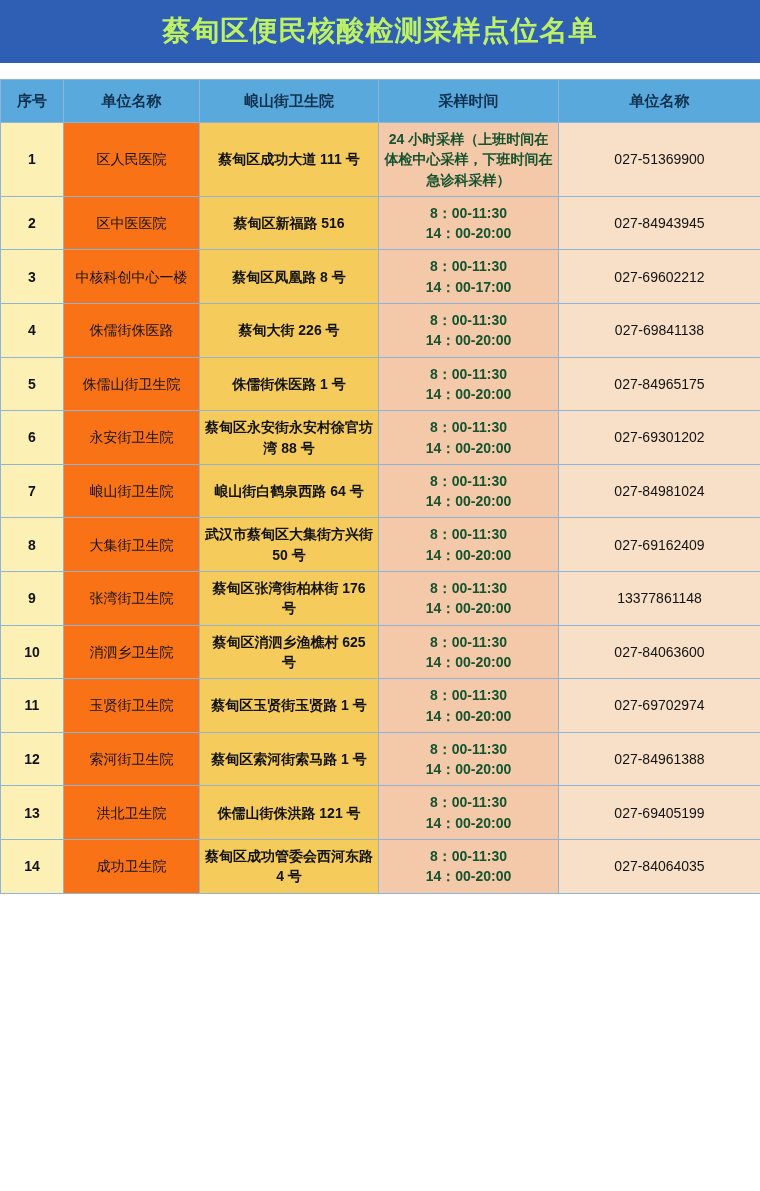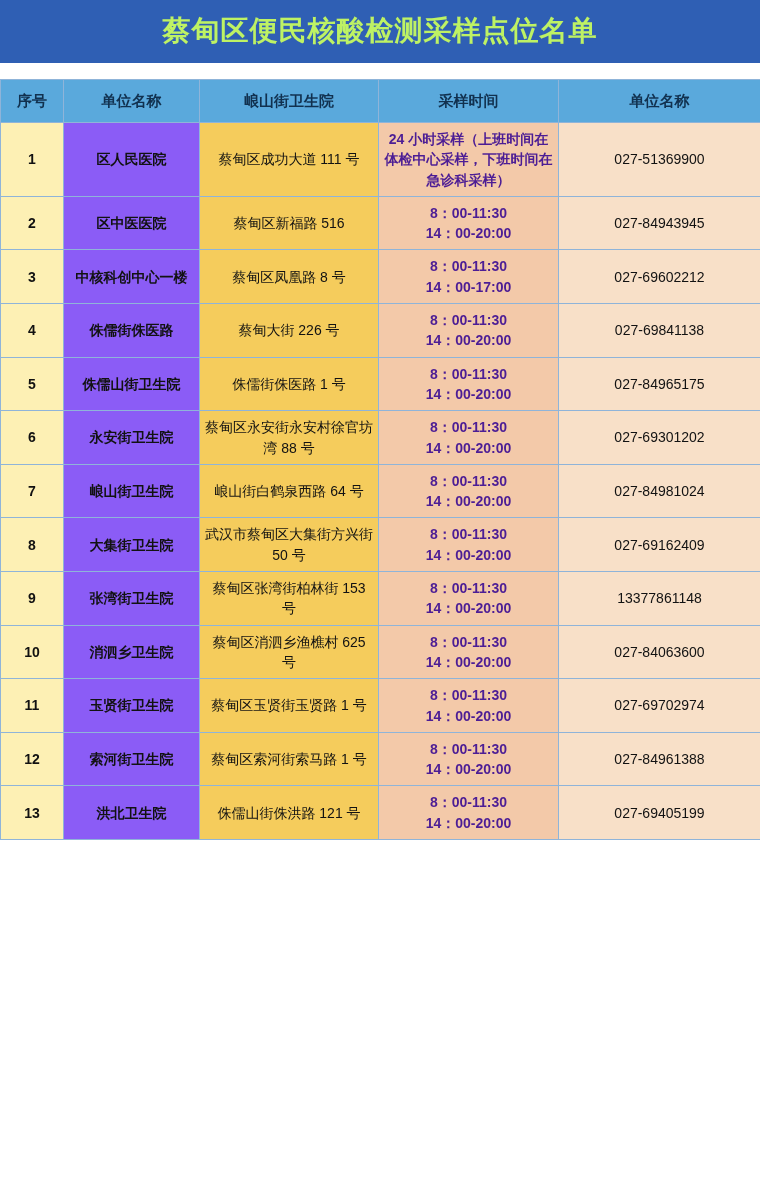--- a/index.html
+++ b/index.html
@@ -54,36 +54,36 @@
     height: 34px;
     padding: 4px 2px;
   }
   td.idx {
     background: #fdf0b4;
     font-weight: bold;
     font-size: 15px;
     color: #111;
   }
   td.unit {
-    background: #8b5cf6;
-    font-weight: bold;
+    background: #f97316;
+    font-weight: normal;
     font-size: 15px;
     color: #121212;
   }
   td.addr {
     background: #f5cc5c;
-    font-weight: normal;
+    font-weight: bold;
     font-size: 14px;
     color: #121212;
   }
   td.time {
     background: #f3c9a9;
     font-weight: bold;
     font-size: 13.5px;
-    color: #4c1d95;
+    color: #14532d;
     white-space: pre-line;
   }
   td.phone {
     background: #f8e0c8;
     font-size: 15px;
     color: #121212;
   }
 </style>
 </head>
 <body>
@@ -169,21 +169,21 @@
         <td class="idx">8</td>
         <td class="unit">大集街卫生院</td>
         <td class="addr">武汉市蔡甸区大集街方兴街 50 号</td>
         <td class="time">8：00-11:30
 14：00-20:00</td>
         <td class="phone">027-69162409</td>
       </tr>
       <tr>
         <td class="idx">9</td>
         <td class="unit">张湾街卫生院</td>
-        <td class="addr">蔡甸区张湾街柏林街 153 号</td>
+        <td class="addr">蔡甸区张湾街柏林街 176 号</td>
         <td class="time">8：00-11:30
 14：00-20:00</td>
         <td class="phone">13377861148</td>
       </tr>
       <tr>
         <td class="idx">10</td>
         <td class="unit">消泗乡卫生院</td>
         <td class="addr">蔡甸区消泗乡渔樵村 625 号</td>
         <td class="time">8：00-11:30
 14：00-20:00</td>
@@ -206,16 +206,24 @@
         <td class="phone">027-84961388</td>
       </tr>
       <tr>
         <td class="idx">13</td>
         <td class="unit">洪北卫生院</td>
         <td class="addr">侏儒山街侏洪路 121 号</td>
         <td class="time">8：00-11:30
 14：00-20:00</td>
         <td class="phone">027-69405199</td>
       </tr>
+      <tr>
+        <td class="idx">14</td>
+        <td class="unit">成功卫生院</td>
+        <td class="addr">蔡甸区成功管委会西河东路 4 号</td>
+        <td class="time">8：00-11:30
+14：00-20:00</td>
+        <td class="phone">027-84064035</td>
+      </tr>
     </tbody>
   </table>
 
 </div>
 
 </body></html>

